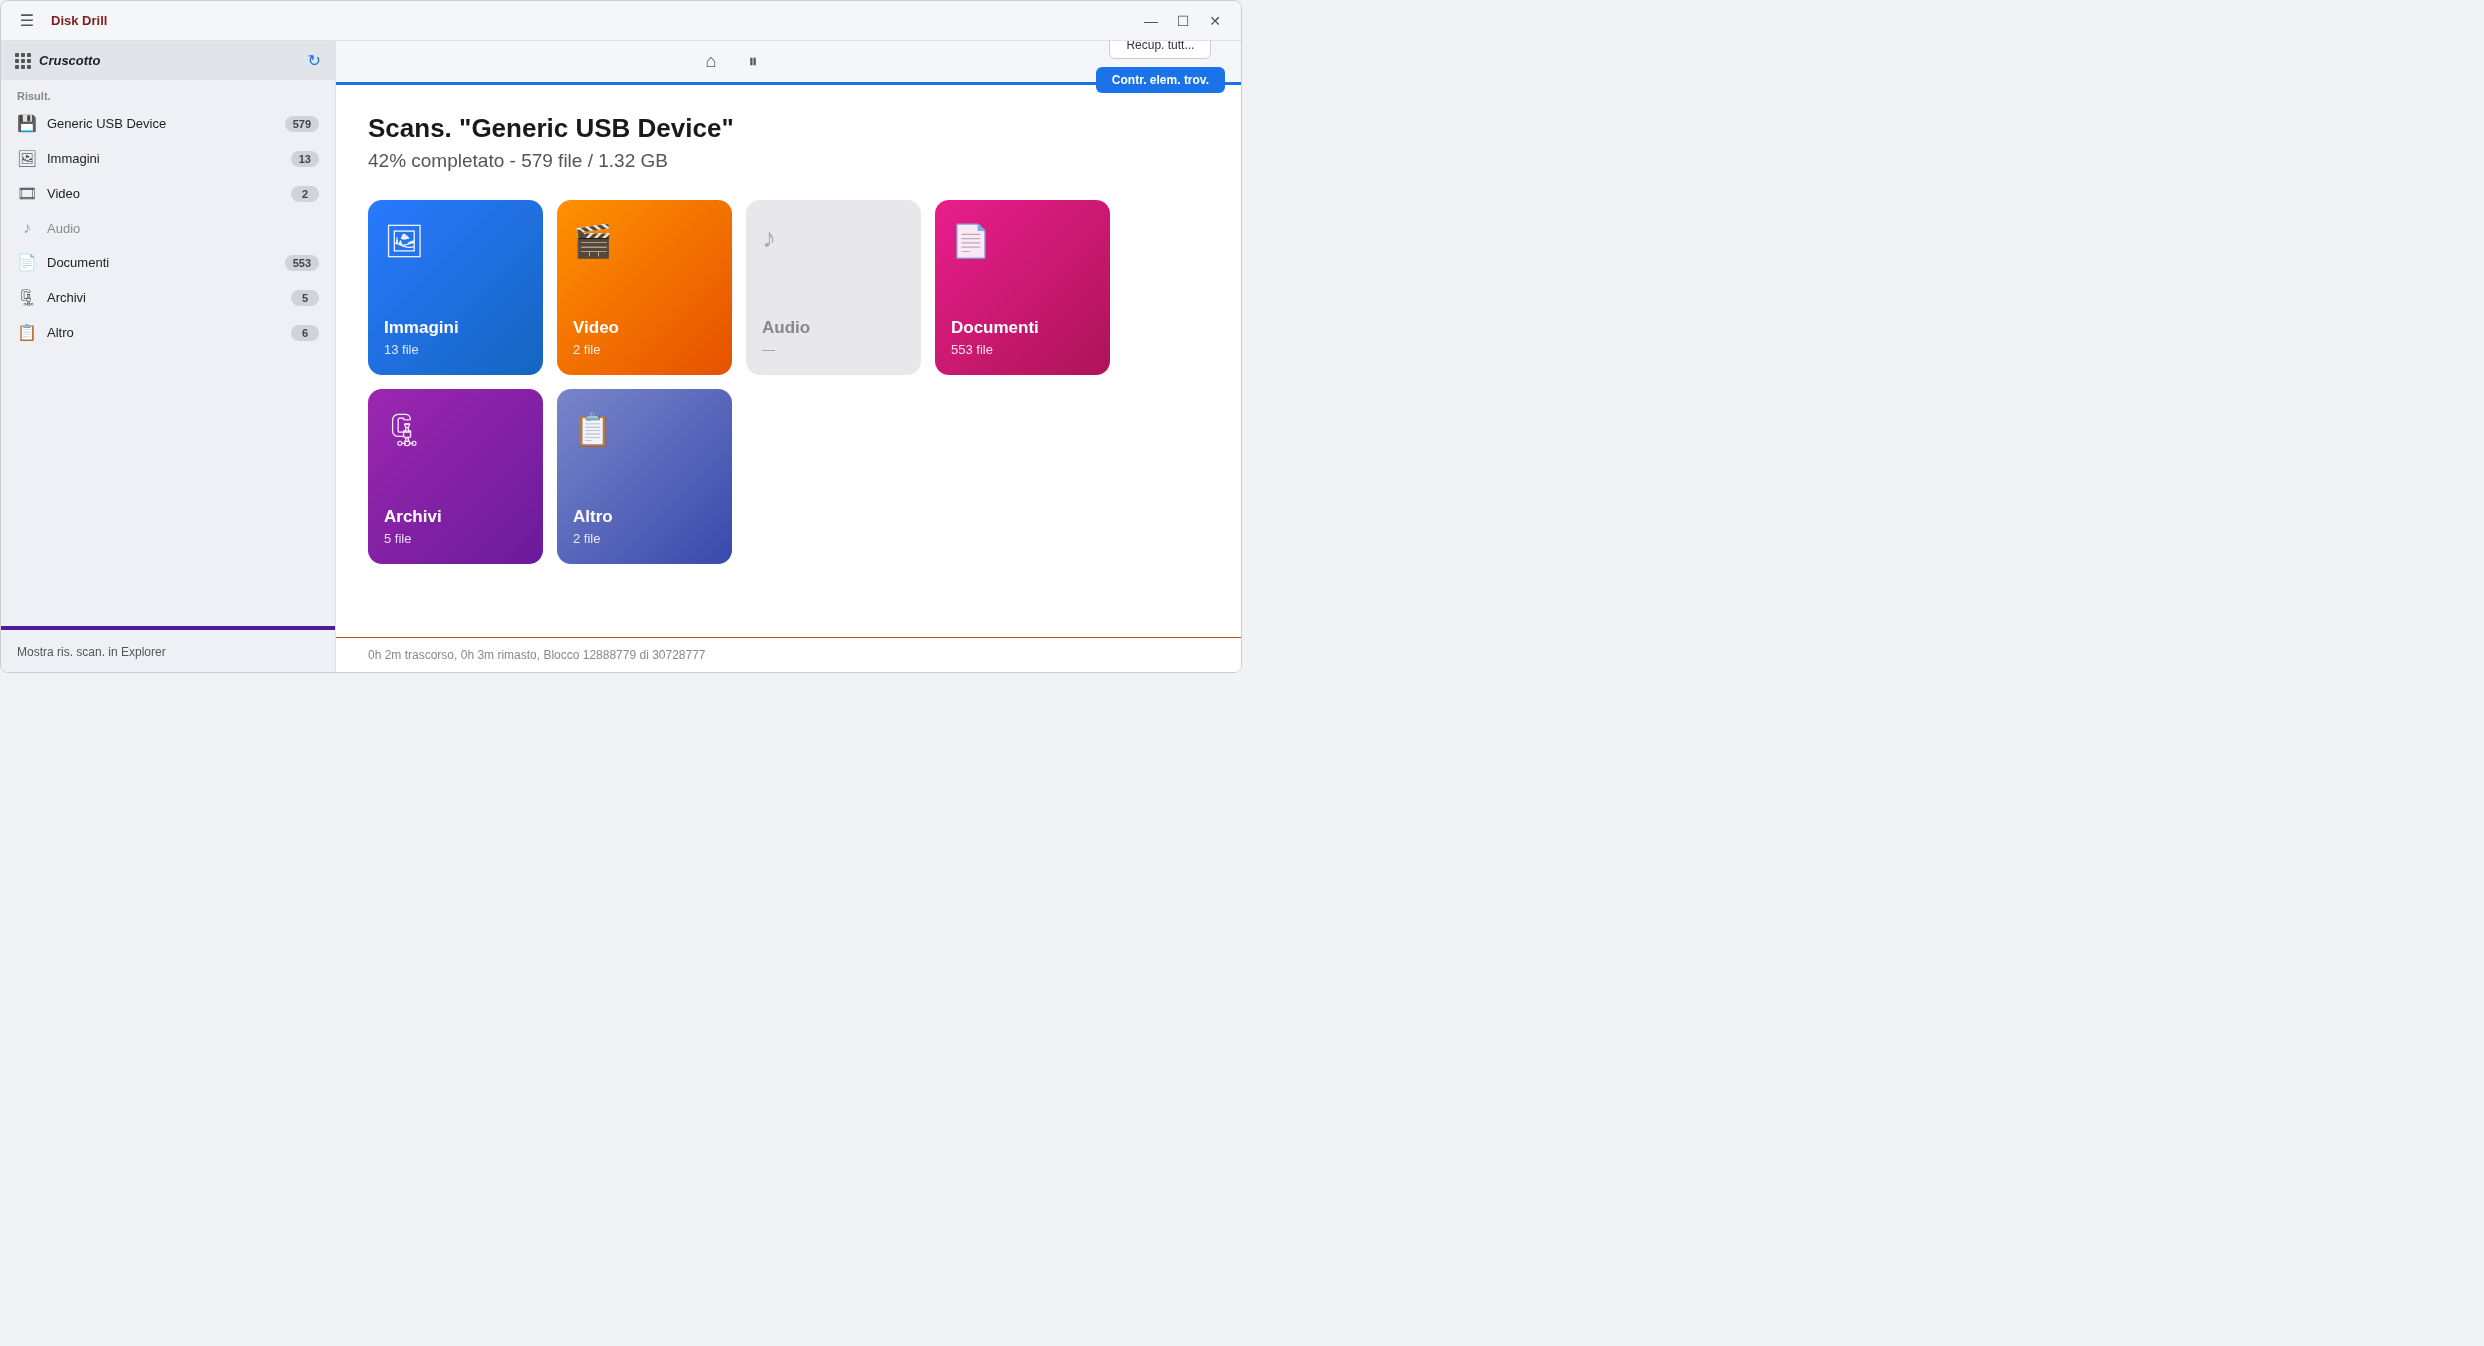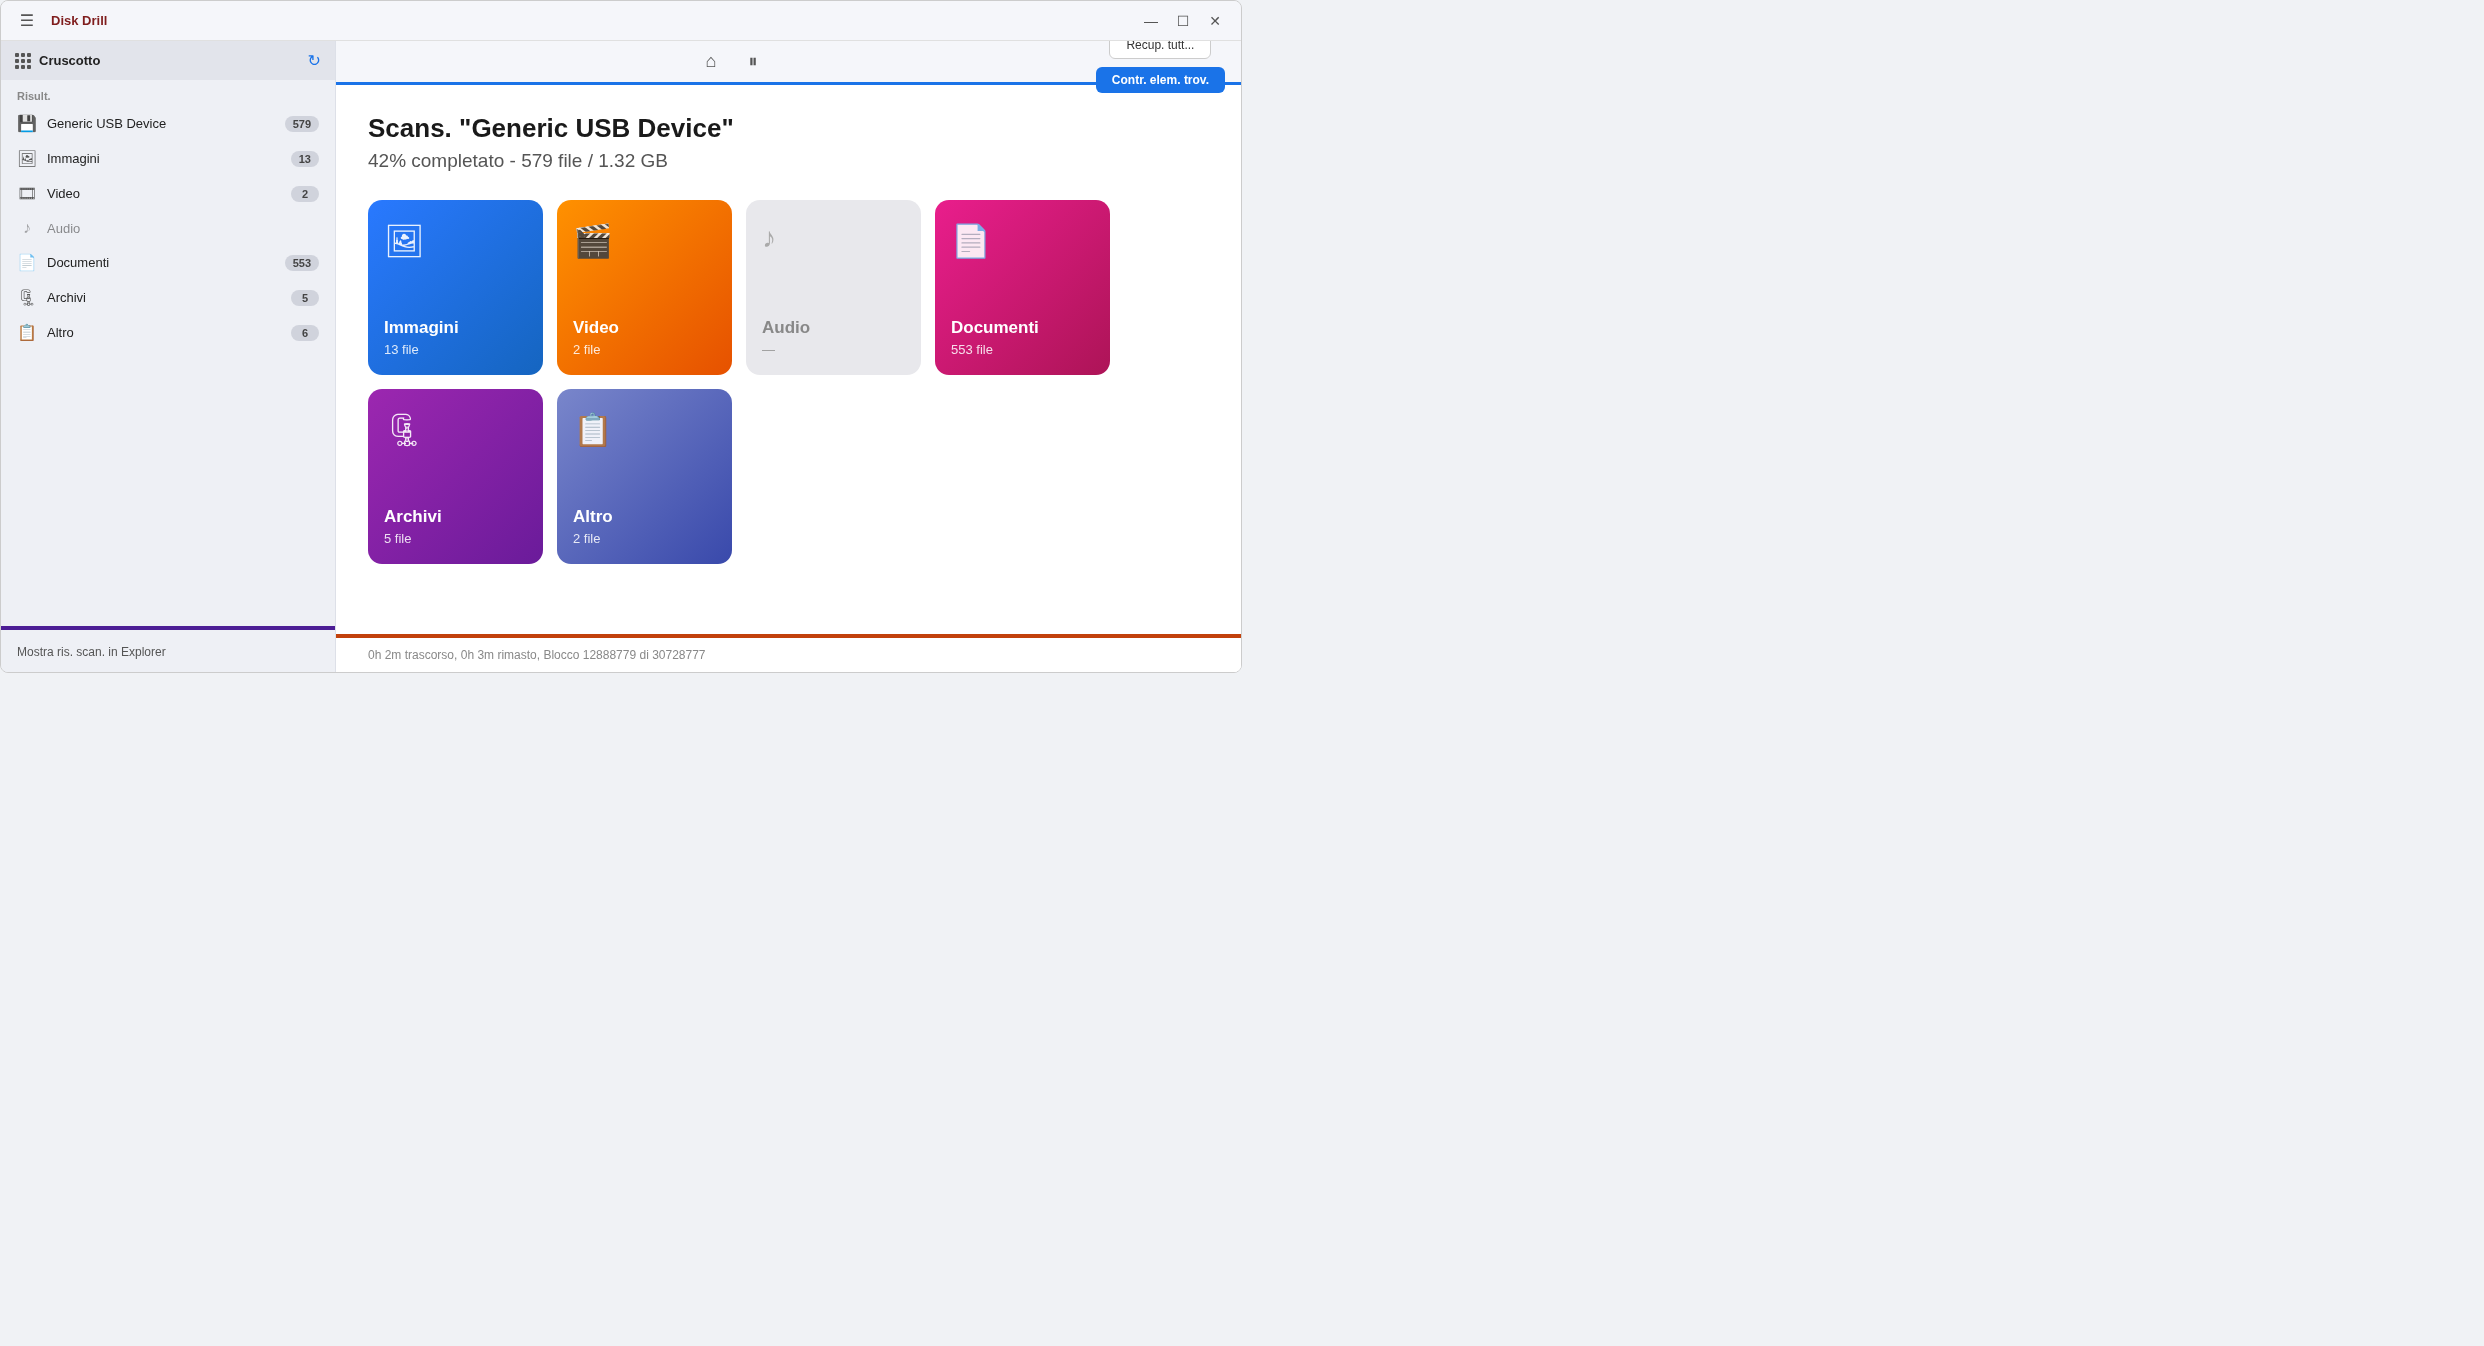--- a/index.html
+++ b/index.html
@@ -134,20 +134,21 @@
     }
     .sidebar-header-left {
       display: flex;
       align-items: center;
       gap: 8px;
     }
     .sidebar-title {
       font-size: 13px;
       font-weight: 600;
       color: #222;
+      font-style: italic;
     }
     .spinner {
       font-size: 16px;
       color: #1a73e8;
       animation: spin 1s linear infinite;
     }
     @keyframes spin { from { transform: rotate(0deg); } to { transform: rotate(360deg); } }
 
     .sidebar-section-label {
       font-size: 11px;
@@ -257,21 +258,21 @@
     .card.disabled {
       background: #e8e8ec !important;
       cursor: default;
     }
     .card.disabled .card-icon { color: #aaa; }
     .card.disabled .card-label { color: #888; }
     .card.disabled .card-count { color: #999; }
 
     .content-footer {
       padding: 10px 32px;
-      border-top: 4px solid #c2410c;
+      border-top: 1px solid #c2410c;
       font-size: 12px;
       color: #888;
       background: #fff;
     }
 
     
     .grid-icon {
       display: grid;
       grid-template-columns: 1fr 1fr 1fr;
       gap: 2px;

